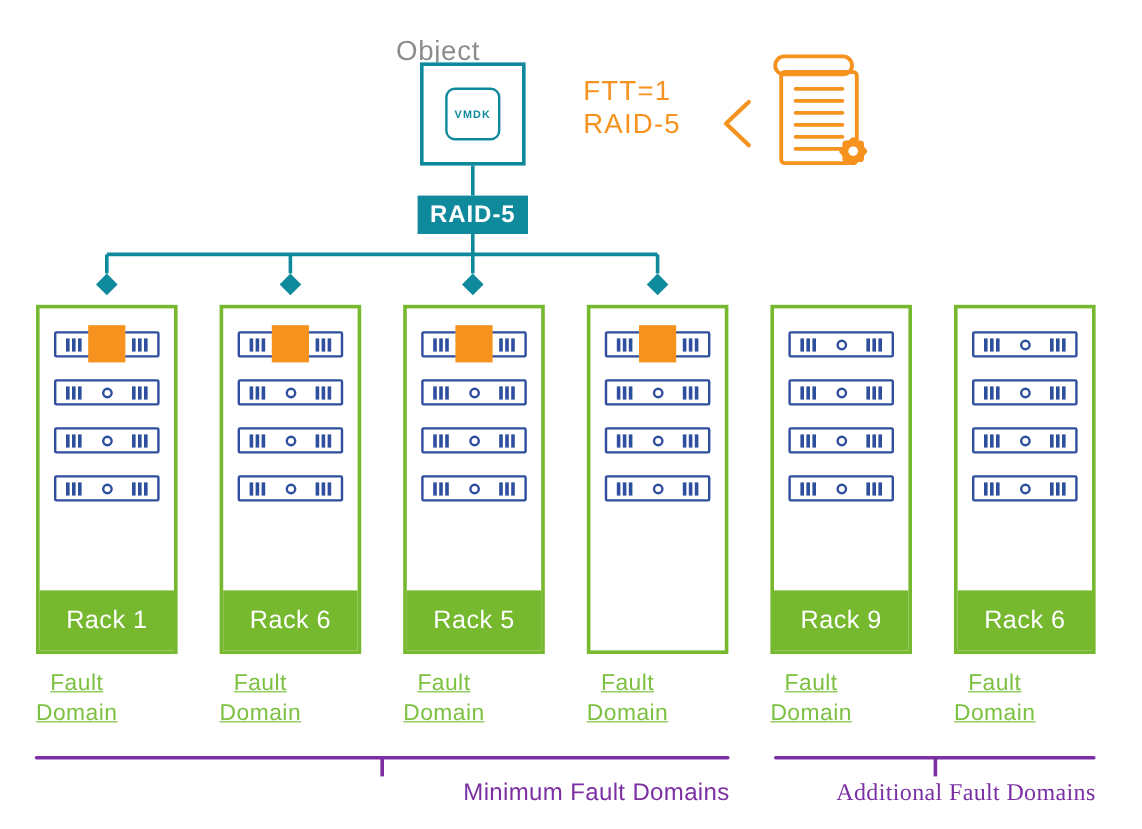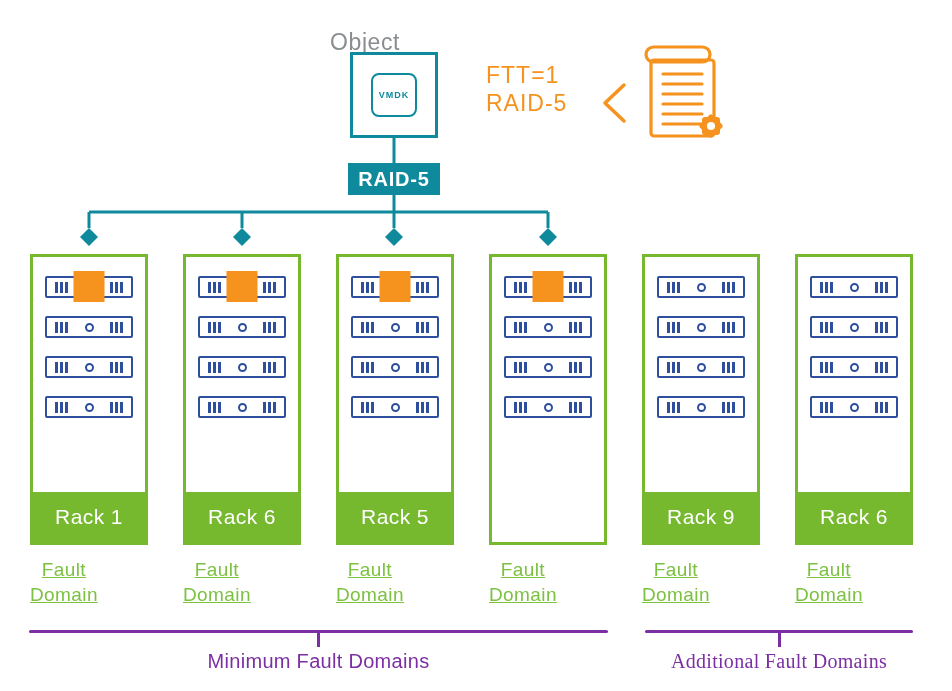--- a/index.html
+++ b/index.html
@@ -47,21 +47,21 @@
     width:31px;height:31px;background:var(--orange);z-index:2;}
   .rack-label{position:absolute;left:0;right:0;bottom:0;height:50px;background:var(--green);
     color:#fff;font-size:21px;letter-spacing:.4px;text-align:center;line-height:50px;}
   .fault-caption{margin-top:12px;text-align:center;color:var(--green-text);
     font-size:19px;line-height:25px;letter-spacing:.4px;text-decoration:underline;}
 
   
   .bracket{position:absolute;top:630px;}
   .bracket .bar{height:3px;background:var(--purple);border-radius:2px;}
   .bracket .tick{position:absolute;top:0;left:calc(50% - 1.5px);width:3px;height:17px;background:var(--purple);}
-  .bracket .label{margin-top:17px;text-align:center;font-size:20px;letter-spacing:.3px;
+  .bracket .label{margin-top:17px;text-align:right;font-size:20px;letter-spacing:.3px;
     color:var(--purple);white-space:nowrap;}
 </style>
 </head>
 <body>
 
 <div class="stage">
 
   <div class="object-title">Object</div>
   <div class="object-box">
     <div class="vmdk-box">

